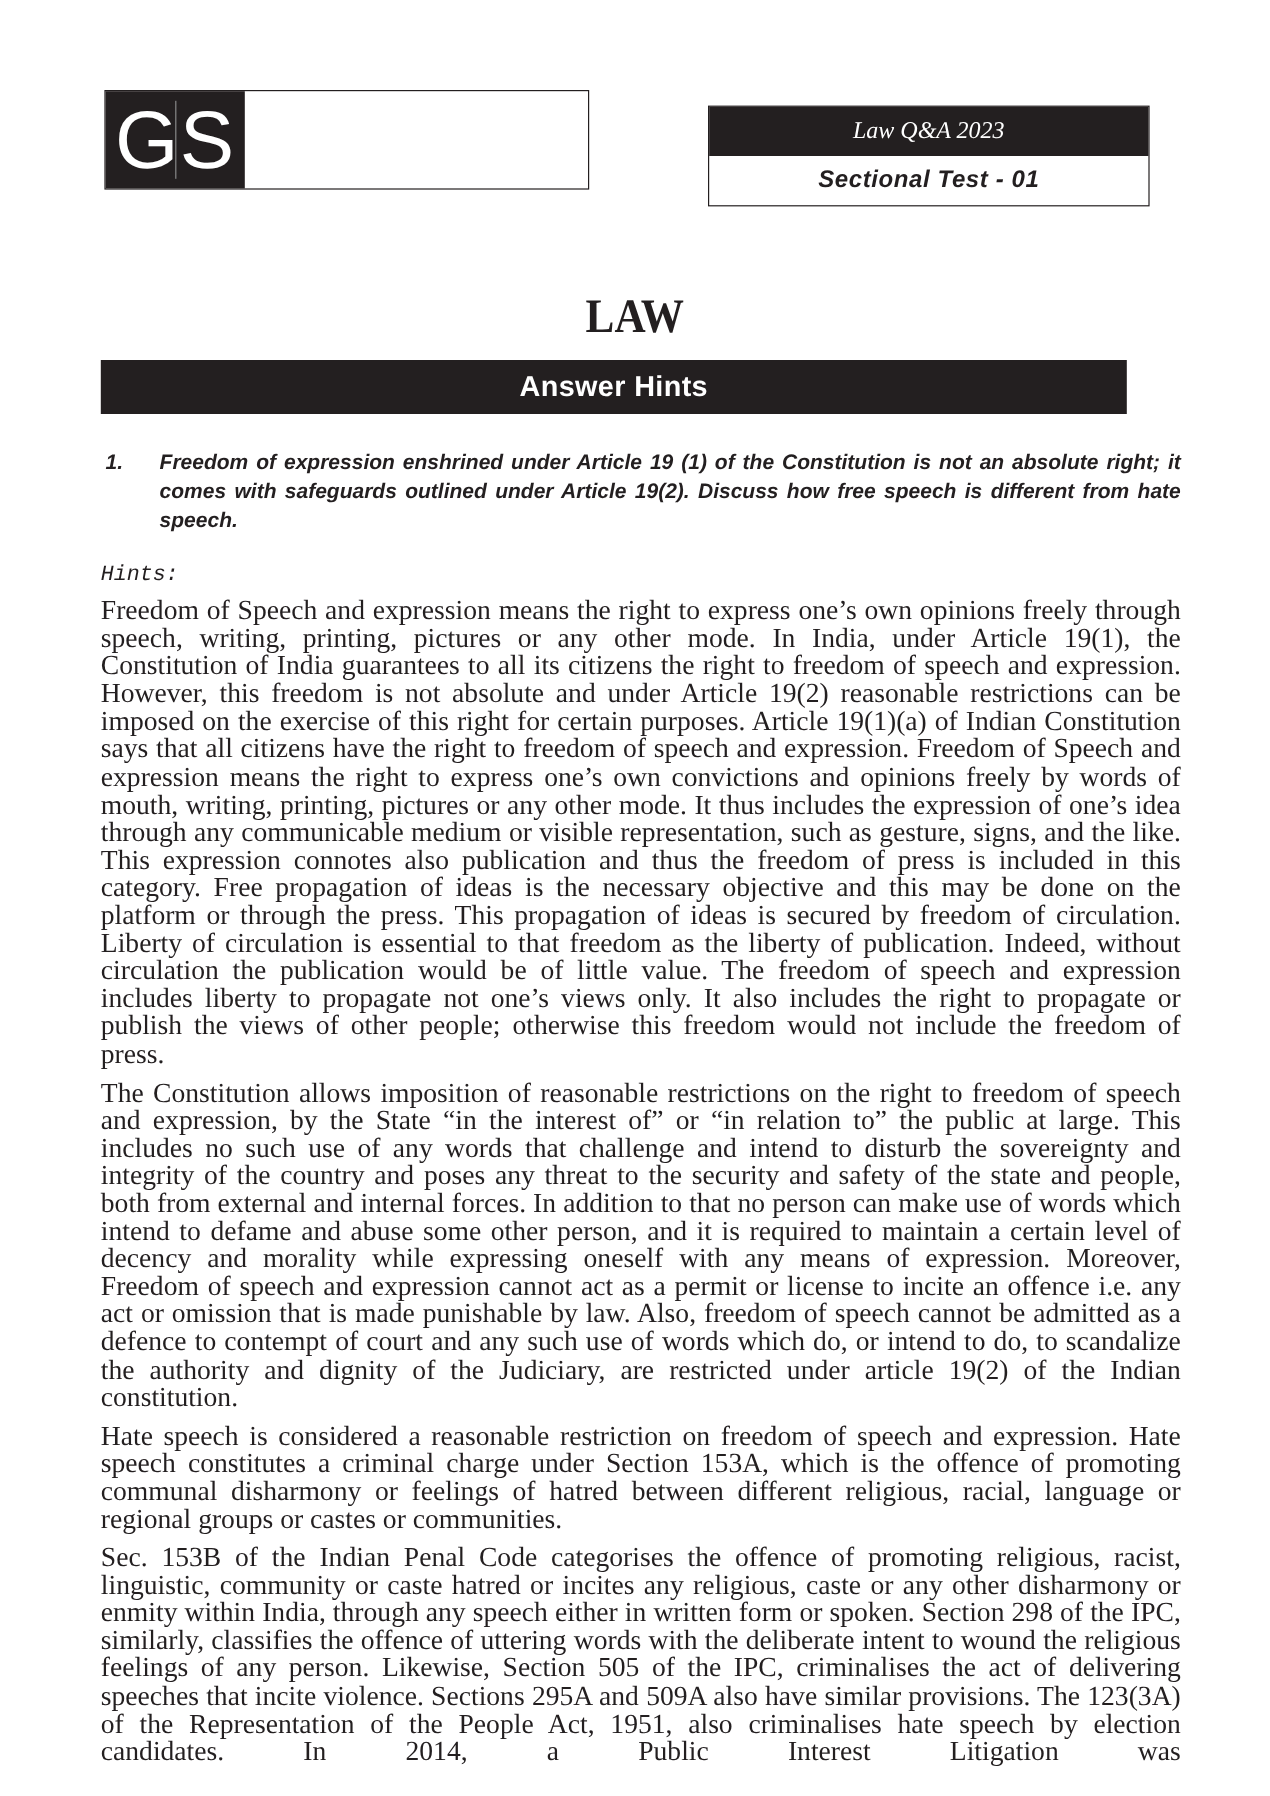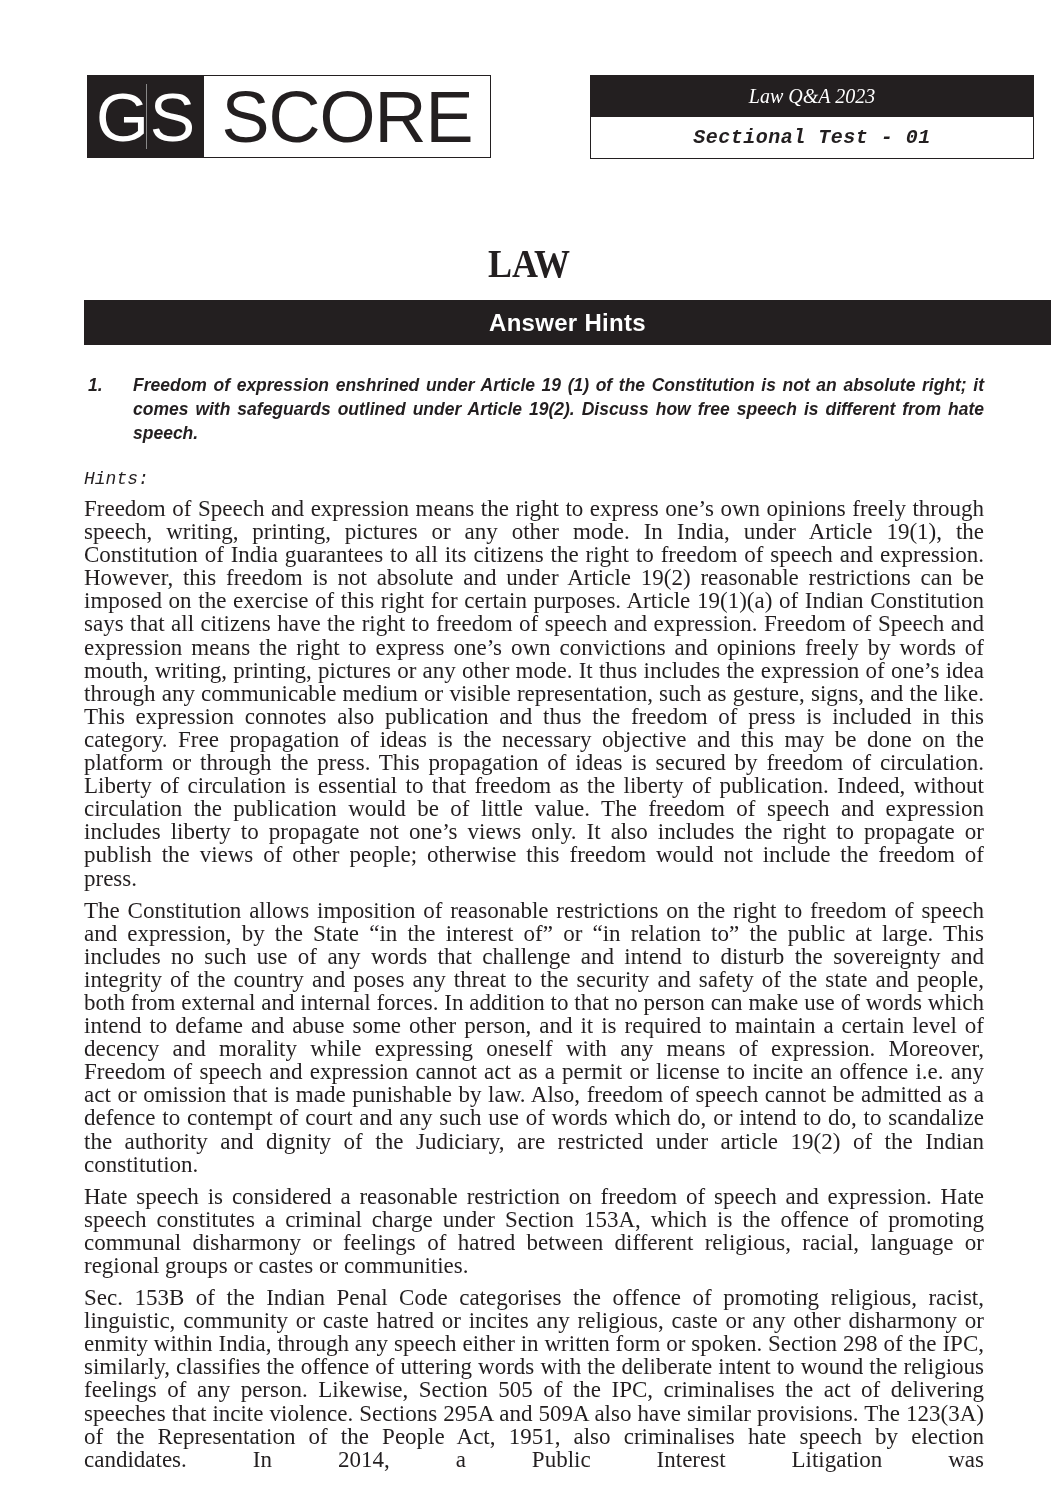--- a/index.html
+++ b/index.html
@@ -7,29 +7,29 @@
   .page { position: absolute; left: 0; top: 0; width: 1058px; height: 1497px; background: #fff; }
 
   
   .logo { position: absolute; left: 87px; top: 75px; width: 404px; height: 83px; border: 1.5px solid #231f20; box-sizing: border-box; display: flex; }
   .logo-gs { width: 116px; height: 100%; background: #231f20; color: #fff; display: flex; align-items: center; justify-content: center; position: relative;
     font-family: "Liberation Sans", sans-serif; font-size: 68px; letter-spacing: 1px; line-height: 1; }
   .logo-gs .divider { position: absolute; left: 58px; top: 8px; bottom: 8px; width: 1px; background: #888; }
   .logo-score { flex: 1; display: flex; align-items: center; justify-content: center; font-family: "Liberation Sans", sans-serif; font-size: 72px; color: #231f20; letter-spacing: -1px; line-height: 1; }
 
   
-  .hbox { position: absolute; left: 590px; top: 75px; width: 444px; height: 84px; border: 1.5px solid #231f20; box-sizing: border-box; }
+  .hbox { position: absolute; left: 590px; top: 88px; width: 368px; height: 84px; border: 1.5px solid #231f20; box-sizing: border-box; }
   .hbox-top { height: 41px; background: #231f20; color: #fff; display: flex; align-items: center; justify-content: center;
     font-family: "Liberation Serif", serif; font-style: italic; font-size: 20px; }
   .hbox-bottom { height: 40px; display: flex; align-items: center; justify-content: center;
-    font-family: Liberation Mono, monospace; font-style: italic; font-weight: bold; font-size: 20px; color: #231f20; letter-spacing: 0.5px; }
+    font-family: Liberation Sans, sans-serif; font-style: italic; font-weight: bold; font-size: 20px; color: #231f20; letter-spacing: 0.5px; }
 
   
   .law-title { position: absolute; left: 0; width: 1058px; top: 244px; text-align: center; font-family: "Liberation Serif", serif; font-weight: bold; font-size: 40px; color: #231f20; transform: scaleX(0.9); line-height: 1; }
-  .hints-bar { position: absolute; left: 84px; top: 300px; width: 967px; height: 45px; background: #231f20; color: #fff; display: flex; align-items: center; justify-content: center;
+  .hints-bar { position: absolute; left: 84px; top: 300px; width: 855px; height: 45px; background: #231f20; color: #fff; display: flex; align-items: center; justify-content: center;
     font-family: "Liberation Sans", sans-serif; font-weight: bold; font-size: 24px; letter-spacing: 0.3px; text-align: center; }
 
   
   .question { position: absolute; left: 88px; top: 373px; width: 896px; font-family: "Liberation Sans", sans-serif; font-style: italic; font-weight: bold; font-size: 17.5px; line-height: 24px; color: #231f20; display: flex; }
   .q-num { width: 45px; flex: none; }
   .q-text { flex: 1; text-align: justify; }
   .hints-label { position: absolute; left: 84px; top: 469px; font-family: Liberation Mono, monospace; font-style: italic; font-size: 18px; color: #231f20; }
 
   
   .body { position: absolute; left: 84px; top: 497px; width: 900px; font-family: "Liberation Serif", serif; font-size: 23px; line-height: 23.1px; color: #231f20; }
@@ -39,21 +39,20 @@
 </head>
 <body>
 
 <div class="page">
 
   <div class="logo">
     <div class="logo-gs">
       <span>GS</span>
       <span class="divider"></span>
     </div>
-    <div class="logo-score">SCORE</div>
   </div>
 
   <div class="hbox">
     <div class="hbox-top">Law Q&amp;A 2023</div>
     <div class="hbox-bottom">Sectional Test - 01</div>
   </div>
 
   <div class="law-title">LAW</div>
 
   <div class="hints-bar">

